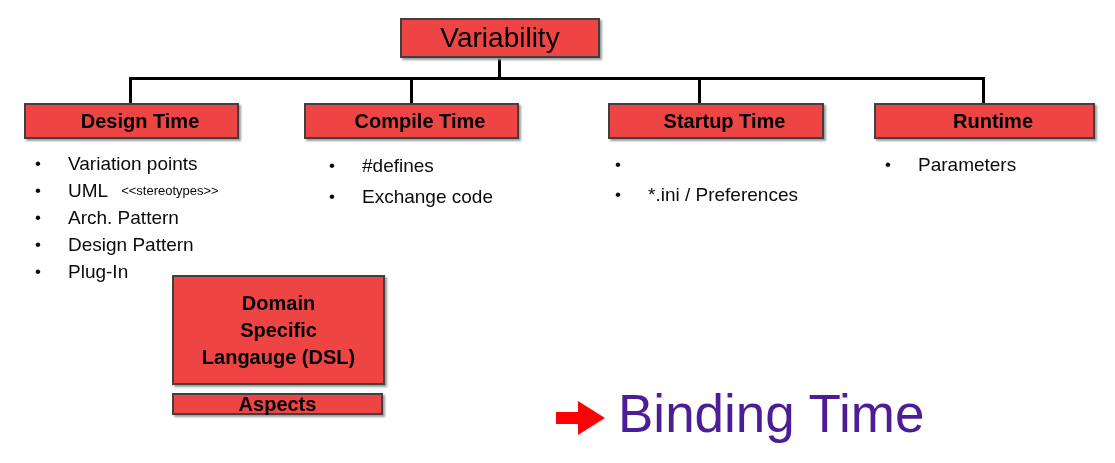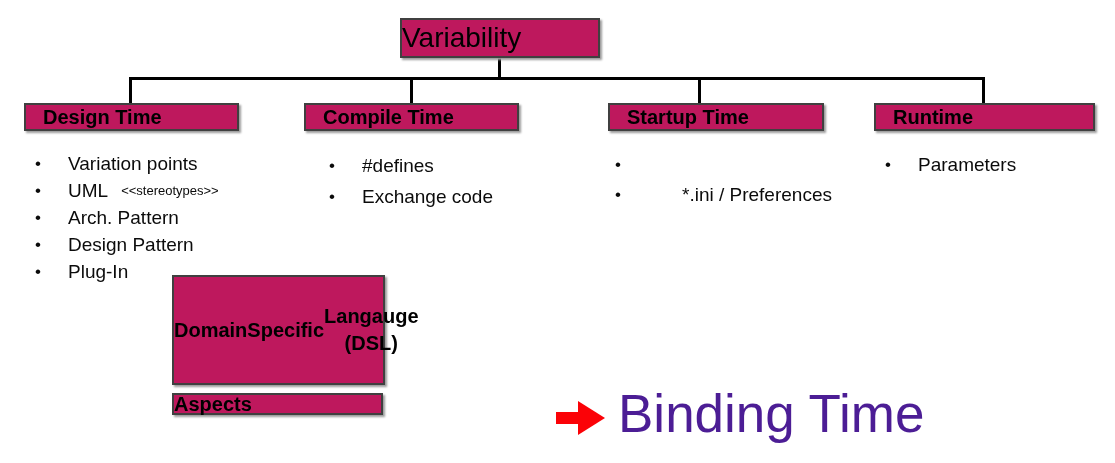--- a/index.html
+++ b/index.html
@@ -7,37 +7,37 @@
     position:relative;
     width:1115px;height:463px;
     background:#ffffff;
     font-family:"Liberation Sans","DejaVu Sans",sans-serif;
     color:#111;
     overflow:hidden;
   }
   
   .gbox{
     position:absolute;
-    background:#be185d;
+    background:#ef4444;
     border:2px solid #404040;
     box-shadow:2px 2px 2px #9c9c9c;
     box-sizing:border-box;
     display:flex;
     align-items:center;
-    justify-content:flex-start;
+    justify-content:center;
     text-align:center;
     color:#000;
   }
   .gbox.root{left:400px;top:18px;width:200px;height:40px;font-size:28px;font-weight:400;}
-  .gbox.hdr{top:103px;height:28px;font-size:20px;font-weight:700;padding-left:17px;}
+  .gbox.hdr{top:103px;height:36px;font-size:20px;font-weight:700;padding-left:17px;}
   .gbox.hdr.design {left:24px; width:215px;}
   .gbox.hdr.compile{left:304px;width:215px;}
   .gbox.hdr.startup{left:560px;width:216px;margin-left:48px;}
   .gbox.hdr.runtime{left:874px;width:221px;}
-  .gbox.dsl{left:172px;top:275px;width:213px;height:110px;font-size:20px;font-weight:700;line-height:27px;flex-direction:row;}
+  .gbox.dsl{left:172px;top:275px;width:213px;height:110px;font-size:20px;font-weight:700;line-height:27px;flex-direction:column;}
   .gbox.aspects{left:172px;top:393px;width:211px;height:22px;font-size:20px;font-weight:700;}
   
   .line{position:absolute;background:#000;}
   .stem        {left:498px;top:58px;width:3px;height:21px;}
   .hbar        {left:129px;top:77px;width:856px;height:3px;}
   .drop-design {left:129px;top:77px;width:3px;height:27px;}
   .drop-compile{left:410px;top:77px;width:3px;height:27px;}
   .drop-startup{left:698px;top:77px;width:3px;height:27px;}
   .drop-runtime{left:982px;top:77px;width:3px;height:27px;}
   
@@ -47,21 +47,21 @@
   .list-design {left:28px;}
   .list-design  .item{line-height:27px;}
   .list-compile{left:322px;}
   .list-compile .item{line-height:31px;}
   .list-startup{left:608px;}
   .list-startup .item{line-height:30px;}
   .list-startup .wrap{width:150px;}
   .list-runtime{left:878px;}
   .list-runtime .item{line-height:30px;}
   .small-note{font-size:13px;margin-left:13px;}
-  .nowrap{white-space:nowrap;margin-left:34px;}
+  .nowrap{white-space:nowrap;}
   
   .annotation{position:absolute;left:556px;top:384px;display:flex;align-items:center;color:#4c1d95;}
   .arrow-svg{display:block;margin-top:8px;}
   .annotation .txt{font-size:53px;font-weight:400;margin-left:12px;line-height:60px;}
 </style>
 </head>
 <body>
 
 <div id="slide">
 

